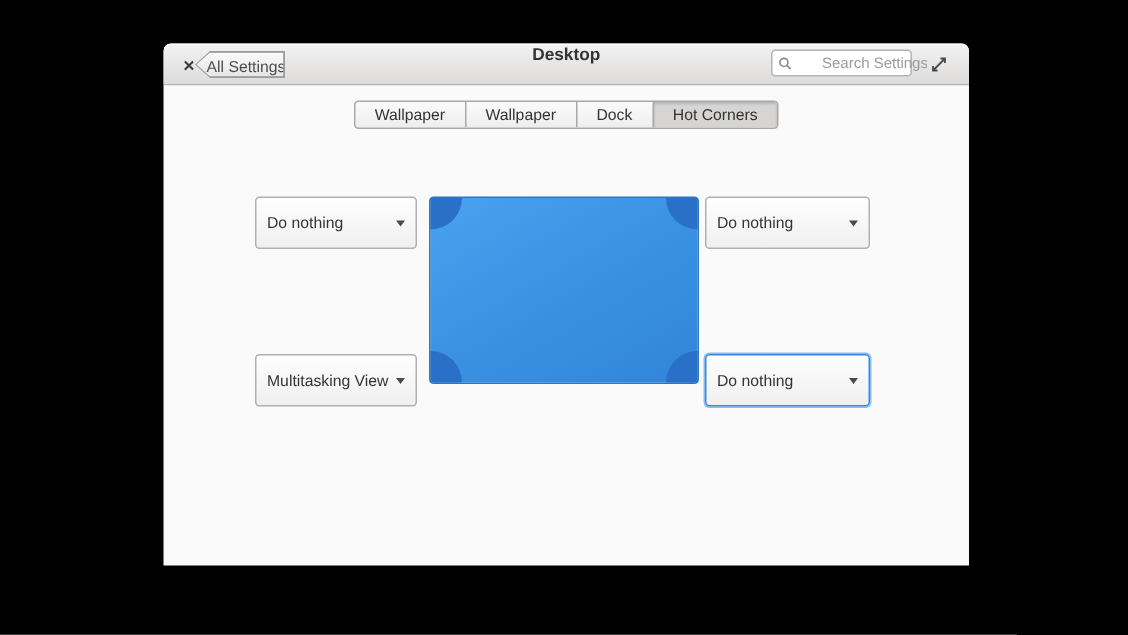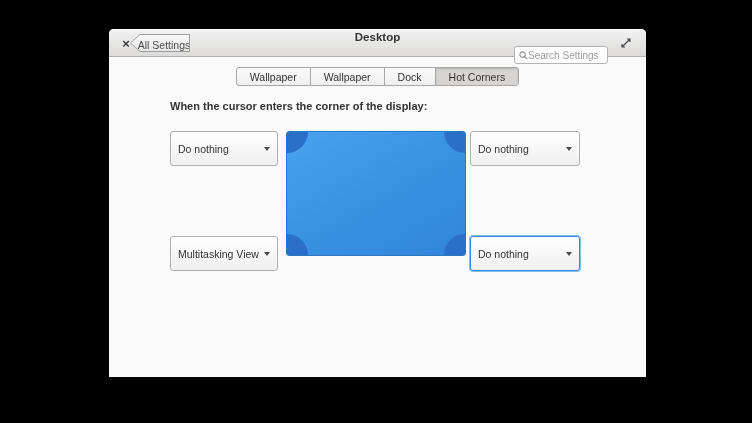--- a/index.html
+++ b/index.html
@@ -23,23 +23,23 @@
               background:#9d9d9d; }
   .back-btn-inner { position:absolute; inset:1px;
               clip-path:polygon(0 50%, 9px 0, 100% 0, 100% 100%, 9px 100%);
               background:linear-gradient(#fafafa,#e6e6e6);
               display:flex; align-items:flex-end; justify-content:center;
               padding-left:8px; }
   .back-label { font-size:10.5px; color:#4d4d4d; white-space:nowrap; }
   .win-title { position:absolute; left:0; right:0; top:0; height:16px;
                display:flex; align-items:center; justify-content:center;
                font-size:11.5px; font-weight:bold; color:#333; }
-  .search-box { position:absolute; right:38px; top:17px; width:94px; height:18px;
+  .search-box { position:absolute; right:38px; top:4px; width:94px; height:18px;
                 background:#fff; border:1px solid #b3b3b3; border-radius:3px;
-                display:flex; align-items:center; padding:0 4px; gap:0; }
+                display:flex; align-items:center; padding:0 4px; gap:20px; }
   .search-box input { border:none; outline:none; width:70px; font-size:10px;
                 color:#555; background:transparent;
                 font-family:"Liberation Sans", sans-serif; }
   .search-box input::placeholder { color:#9b9b9b; }
   .maximize-btn { position:absolute; right:12px; top:0; height:28px; width:16px;
                 display:flex; align-items:center; justify-content:center; }
 
   
   .tabbar { position:absolute; left:0; top:38px; width:100%;
             display:flex; justify-content:center; }
@@ -114,21 +114,20 @@
 
   <div class="tabbar">
     <div class="tab-group">
       <div class="tab">Wallpaper</div>
       <div class="tab">Wallpaper</div>
       <div class="tab">Dock</div>
       <div class="tab active">Hot Corners</div>
     </div>
   </div>
 
-  <div class="heading">When the cursor enters the corner of the display:</div>
 
   <div class="combo tl">
     <span class="combo-label">Do nothing</span>
     <span class="combo-arrow"></span>
   </div>
 
   <div class="combo tr">
     <span class="combo-label">Do nothing</span>
     <span class="combo-arrow"></span>
   </div>

